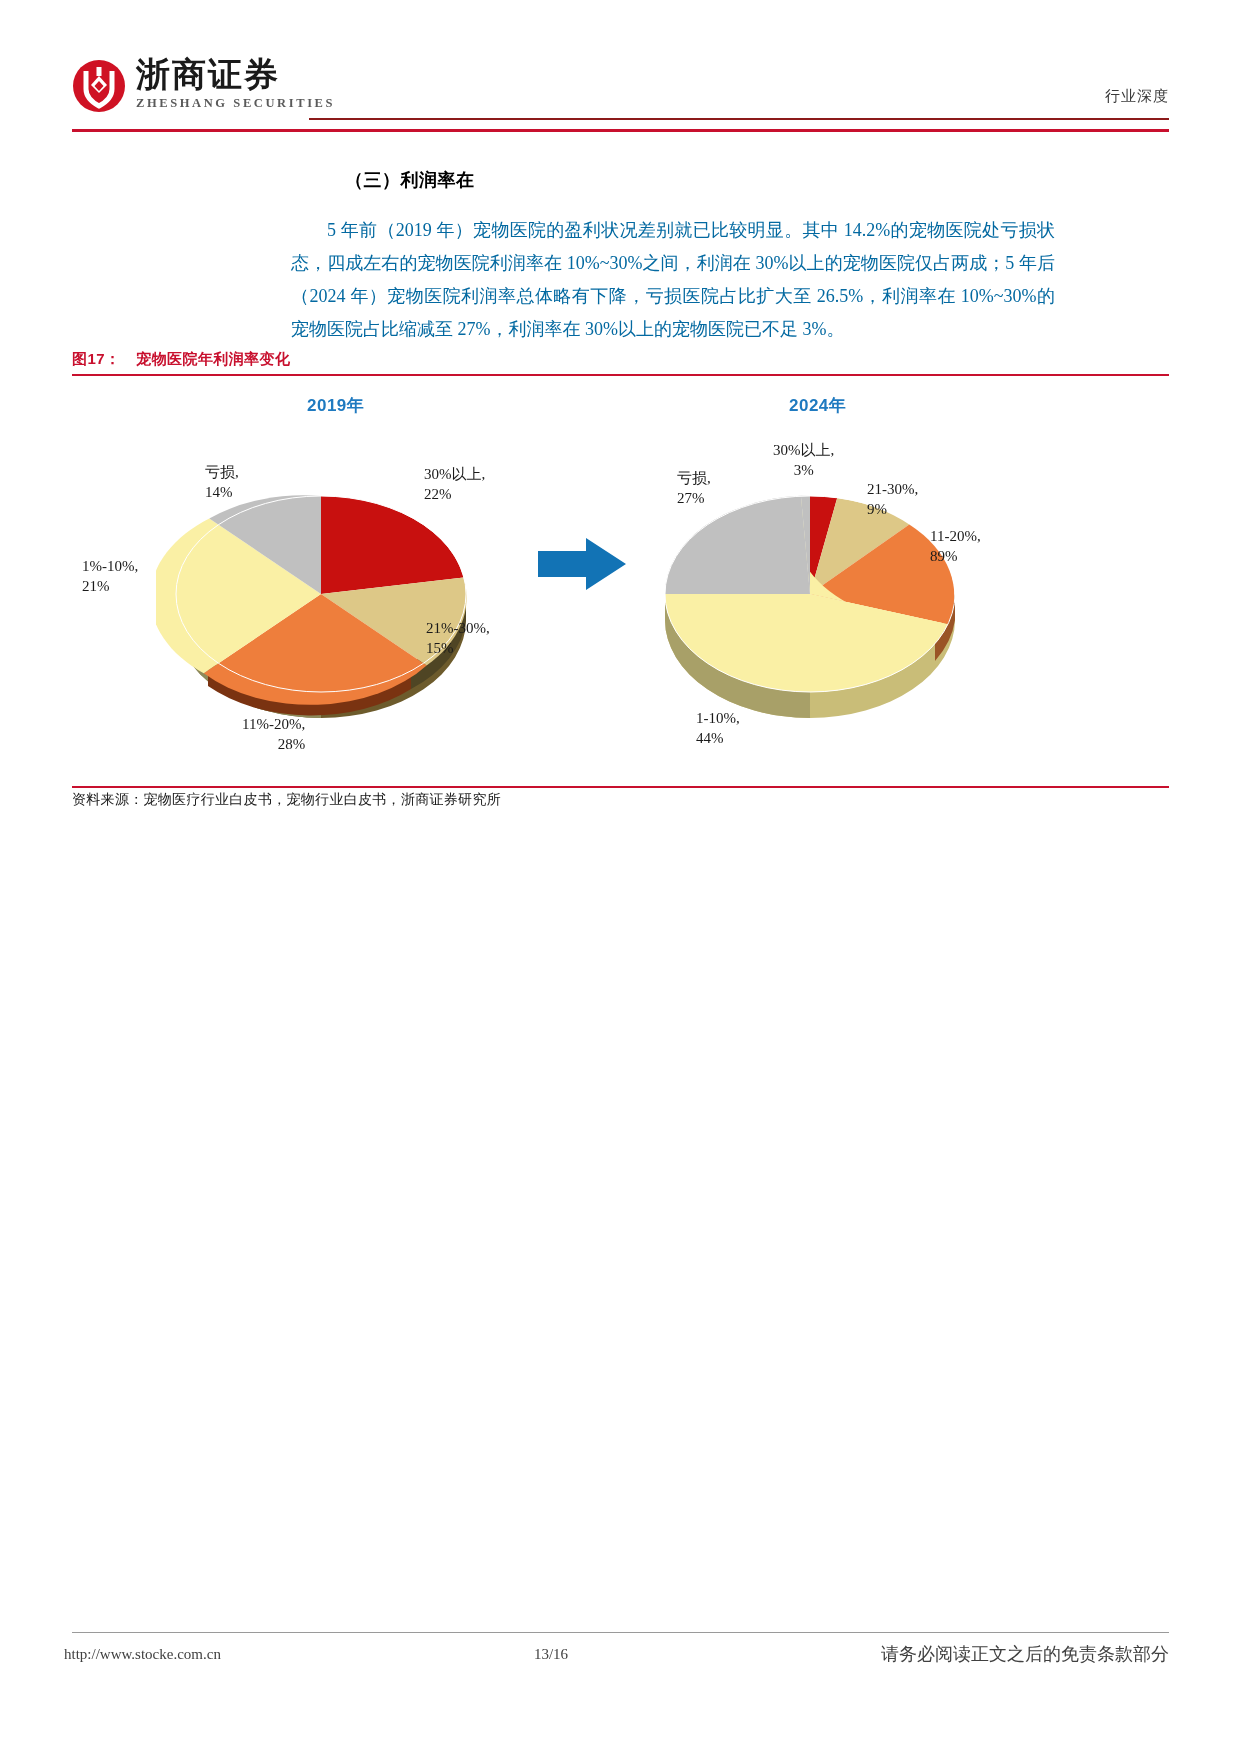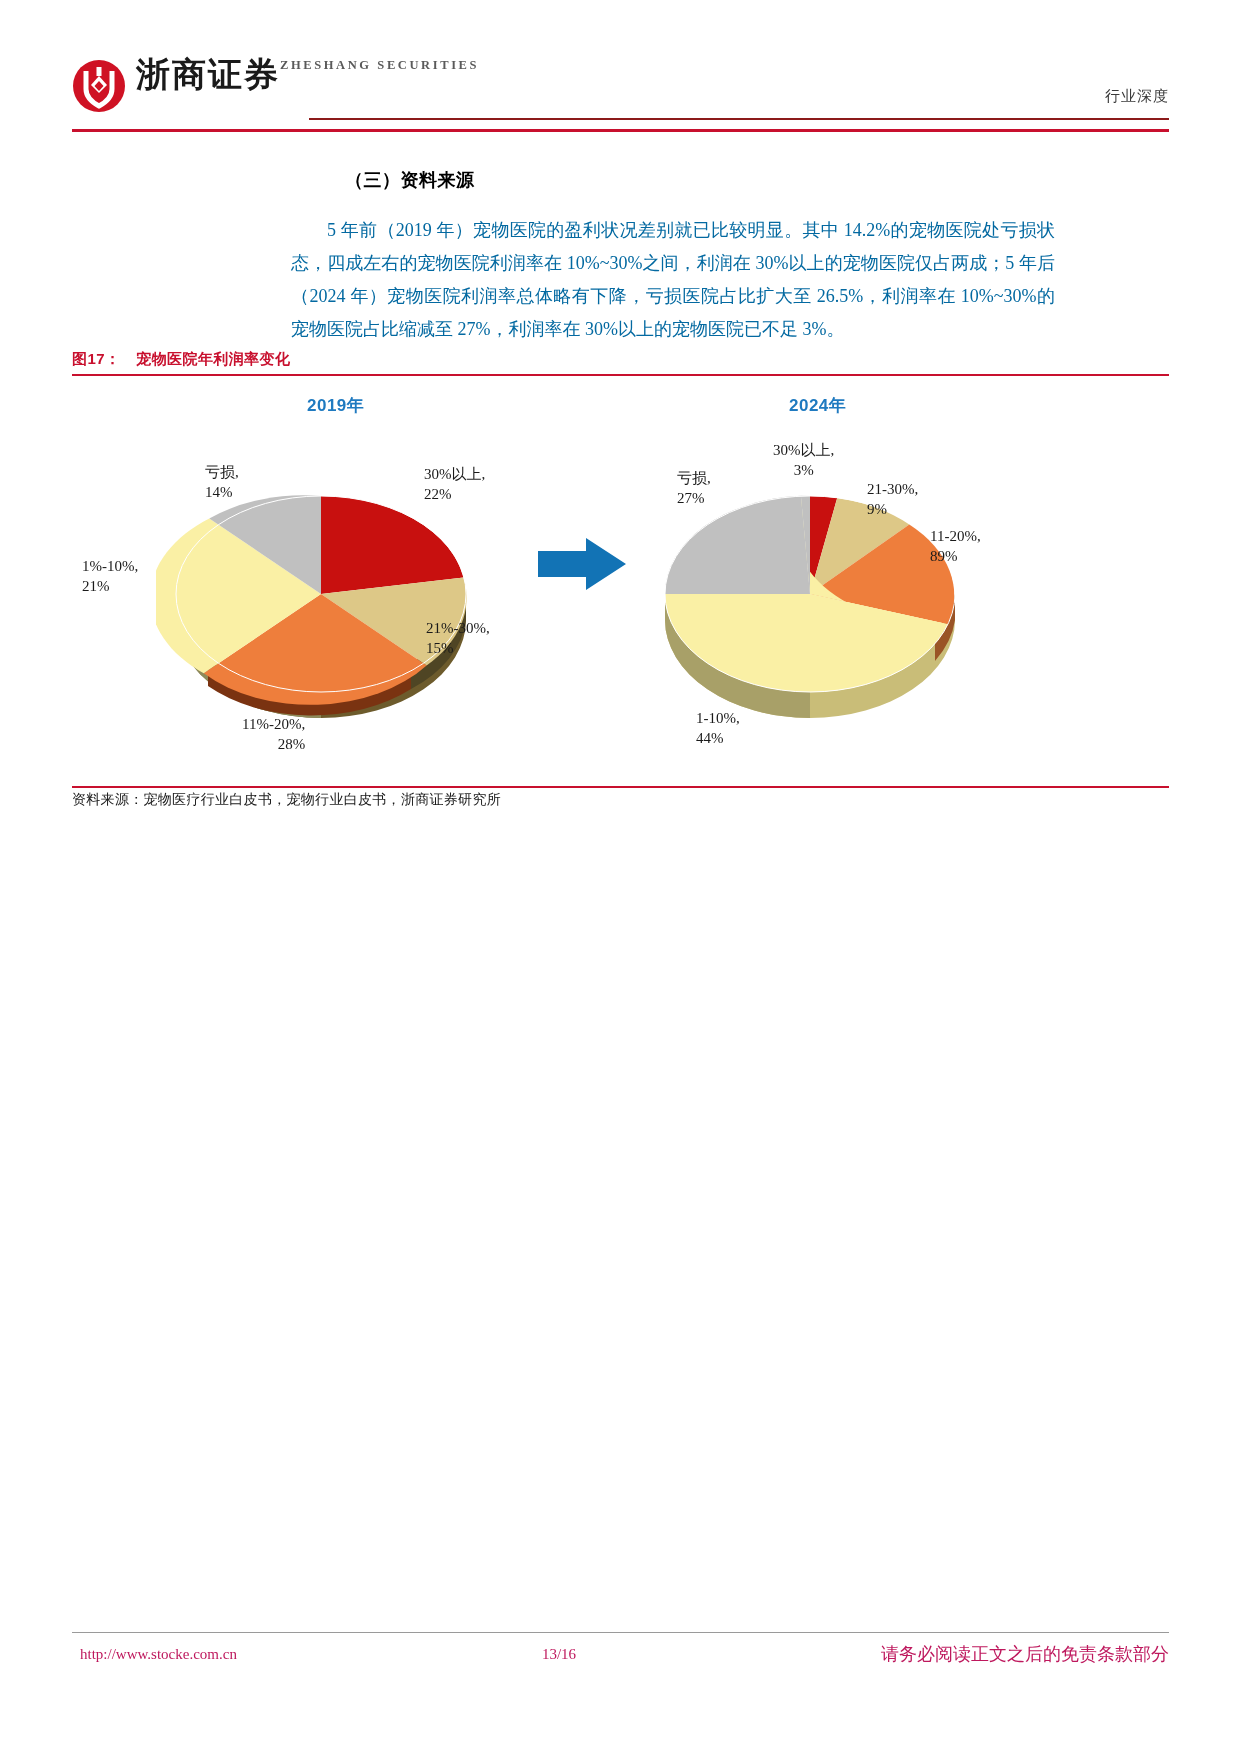--- a/index.html
+++ b/index.html
@@ -38,21 +38,21 @@
   .logo-mark {
     position: relative;
     width: 54px;
     height: 54px;
     margin-top: 4px;
   }
   .logo-mark svg { display: block; }
   .logo-text-block {
     margin-left: 10px;
     display: flex;
-    flex-direction: row;
+    flex-direction: column;
     justify-content: flex-start;
   }
   .logo-cn {
     font-family: "Liberation Sans", sans-serif;
     font-size: 34px;
     font-weight: bold;
     letter-spacing: 2px;
     color: #1a1a1a;
     line-height: 38px;
     white-space: nowrap;
@@ -185,30 +185,30 @@
   .footer-rule {
     position: absolute;
     left: 72px;
     right: 72px;
     top: 1632px;
     height: 1px;
     background: #9a9a9a;
   }
   .footer {
     position: absolute;
-    left: 80px;
+    left: 64px;
     right: 72px;
     top: 1640px;
     height: 28px;
     display: flex;
     align-items: center;
     justify-content: space-between;
     font-family: "Liberation Serif", serif;
     font-size: 15px;
-    color: #be185d;
+    color: #404040;
   }
   .footer-center { font-family: "Liberation Serif", serif; }
   .footer-right {
     font-family: "Liberation Sans", sans-serif;
     font-size: 18px;
   }
 </style>
 </head>
 <body>
 
@@ -227,21 +227,21 @@
       <div class="logo-text-block">
         <div class="logo-cn">浙商证券</div>
         <div class="logo-en">ZHESHANG SECURITIES</div>
       </div>
     </div>
     <div class="header-right">行业深度</div>
     <div class="header-rule-dark"></div>
     <div class="header-rule-red"></div>
   </div>
 
-  <div class="sec-heading">（三）资料来源</div>
+  <div class="sec-heading">（三）利润率在</div>
 
   <div class="para"><span class="indent"></span><span>5 年前（2019 年）宠物医院的盈利状况差别就已比较明显。其中 14.2%的宠物医院处亏损状态，四成左右的宠物医院利润率在 10%~30%之间，利润在 30%以上的宠物医院仅占两成；5 年后（2024 年）宠物医院利润率总体略有下降，亏损医院占比扩大至 26.5%，利润率在 10%~30%的宠物医院占比缩减至 27%，利润率在 30%以上的宠物医院已不足 3%。</span></div>
 
   <div class="fig-caption">
     <span class="fig-no">图17：</span><span>宠物医院年利润率变化</span>
   </div>
   <div class="fig-rule-top"></div>
 
   <div class="chart-area">
 

